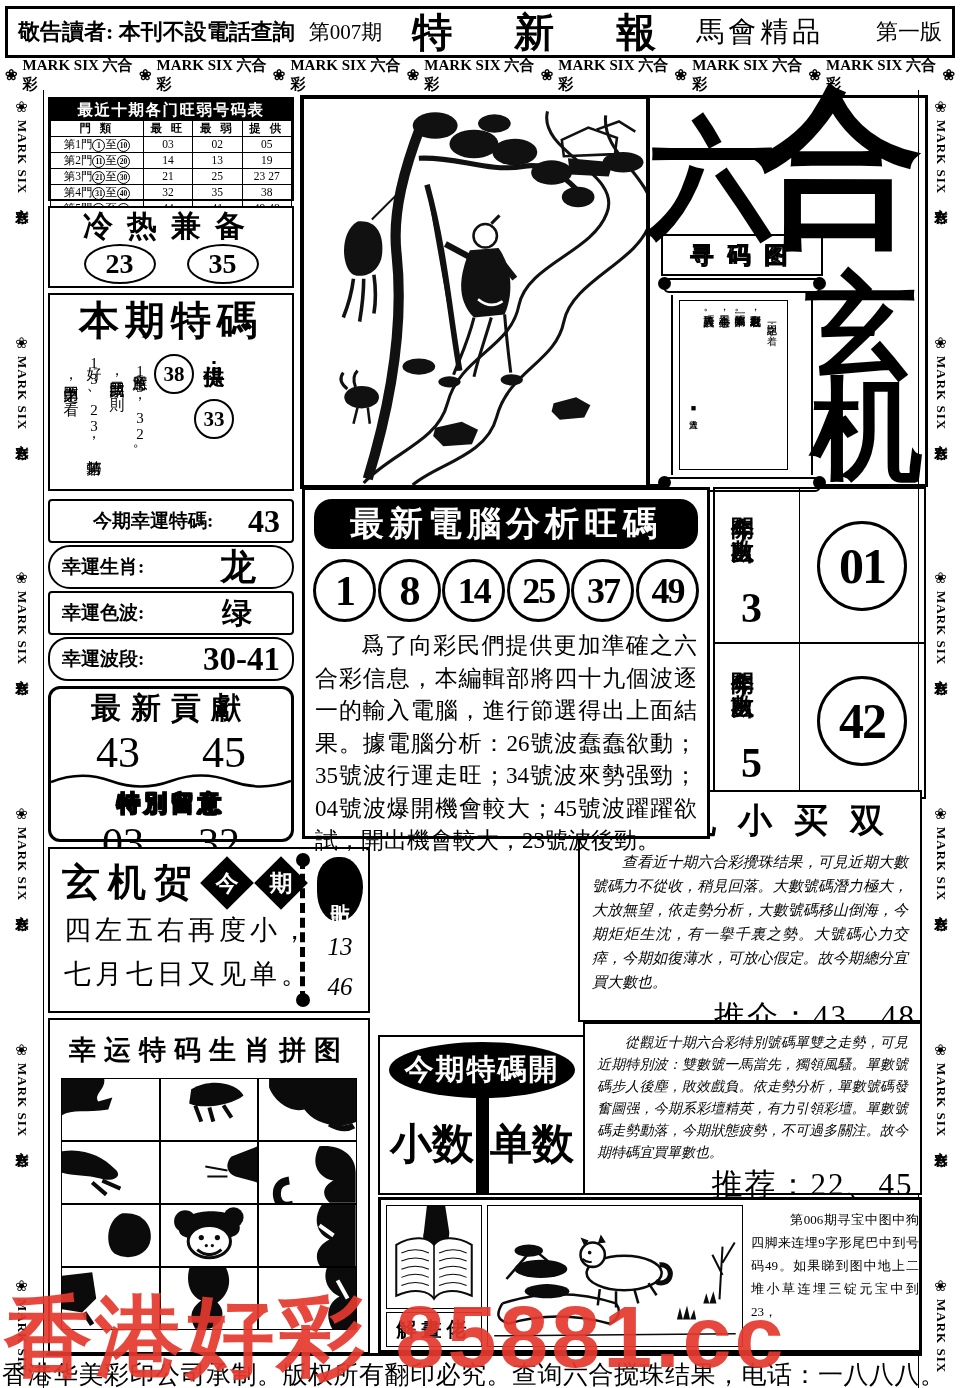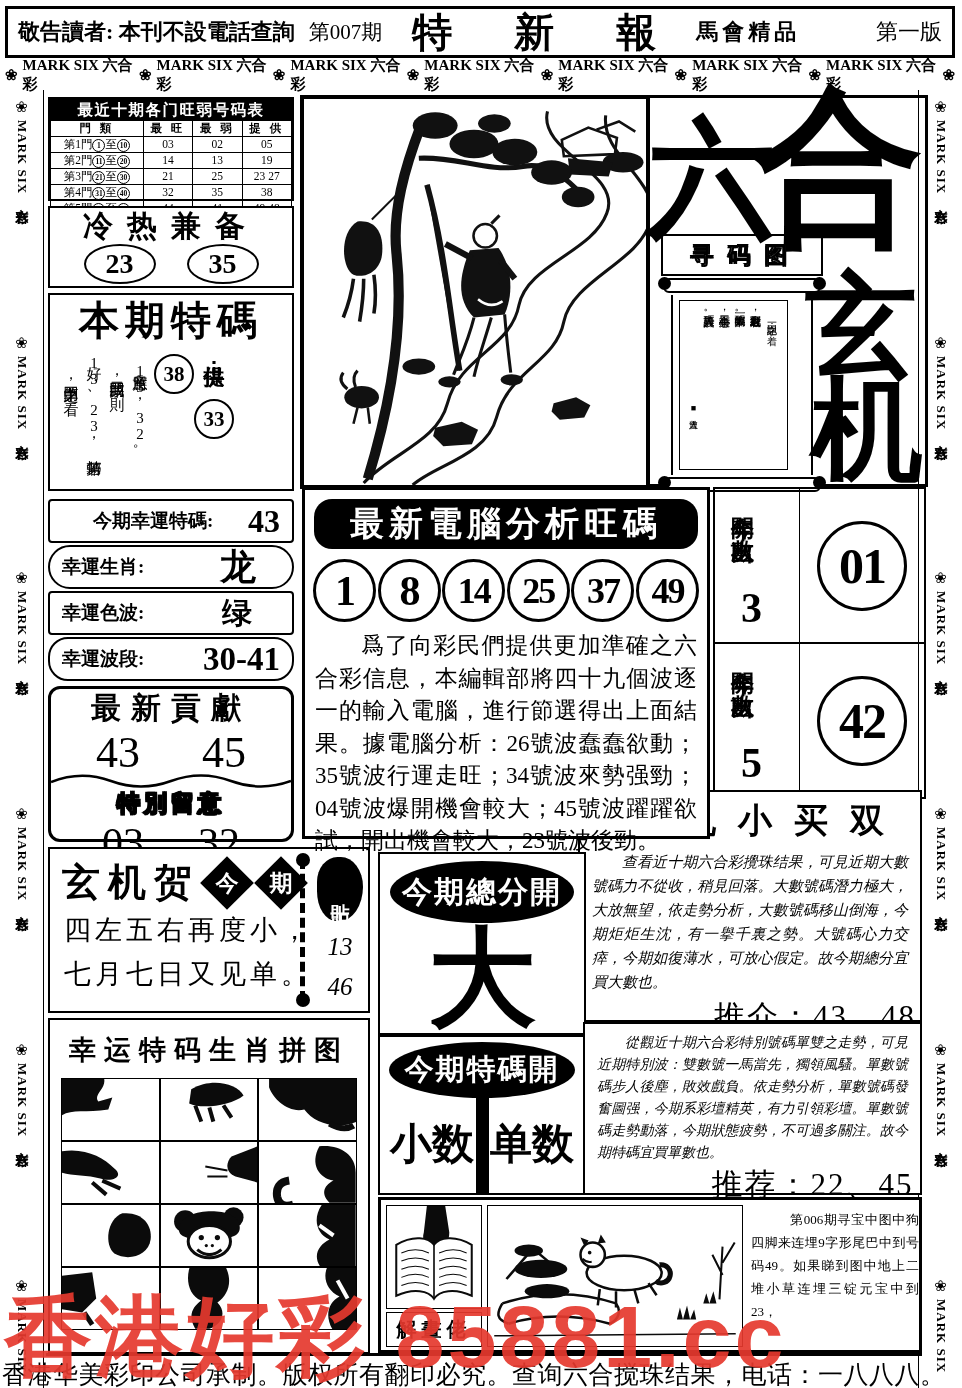--- a/index.html
+++ b/index.html
@@ -7,21 +7,21 @@
         font-family:"Liberation Serif","DejaVu Serif",serif;color:#000;overflow:hidden;}
   .abs{position:absolute;}
   .bx{border:2px solid #000;background:#fff;box-sizing:border-box;}
 
   
   .hdr{left:5px;top:6px;width:950px;height:52px;border:3px solid #000;display:flex;align-items:center;
        padding:0 10px;box-sizing:border-box;gap:14px;white-space:nowrap;}
   .hdr .notice{font-size:22px;font-weight:bold;}
   .hdr .issue{font-size:21px;}
   .hdr .ttl{font-size:40px;font-weight:bold;letter-spacing:26px;margin-left:16px;}
-  .hdr .brand{font-size:22px;font-weight:bold;letter-spacing:4px;}
+  .hdr .brand{font-size:28px;font-weight:normal;letter-spacing:4px;}
   .hdr .ed{font-size:22px;margin-left:auto;}
 
   
   .topstrip{left:5px;top:62px;width:950px;height:26px;display:flex;align-items:center;
             justify-content:space-between;font-size:15px;font-weight:bold;}
   .topstrip .u{display:flex;align-items:center;gap:5px;}
   .sidestrip{top:90px;width:44px;height:1298px;display:flex;flex-direction:column;
              justify-content:space-between;align-items:center;padding:8px 0;box-sizing:border-box;}
   .sidestrip.l{left:0;border-right:1.5px solid #000;}
   .sidestrip.r{right:0;border-left:1.5px solid #000;}
@@ -586,24 +586,20 @@
         </div>
     </div>
   </div>
 
   <div class="abs bx howl">
     <div class="t">吼小买双</div>
     <div class="para">查看近十期六合彩攪珠结果，可見近期大數號碼力不從收，稍見回落。大數號碼潛力極大，大放無望，依走勢分析，大數號碼移山倒海，今期炬炬生沈，有一擧千裏之勢。大號碼心力交瘁，今期如復薄水，可放心假定。故今期總分宜買大數也。</div>
     <div class="rec">推介：43、48</div>
   </div>
 
-  <div class="abs bx topen">
-    <div class="ellip">今期總分開</div>
-    <div class="big">大</div>
-  </div>
 
   <div class="abs bx sopen">
     <div class="bar-v"></div>
     <div class="ellip">今期特碼開</div>
     <div class="opts">
       <span>小数</span>
       <span>单数</span>
     </div>
   </div>
 

